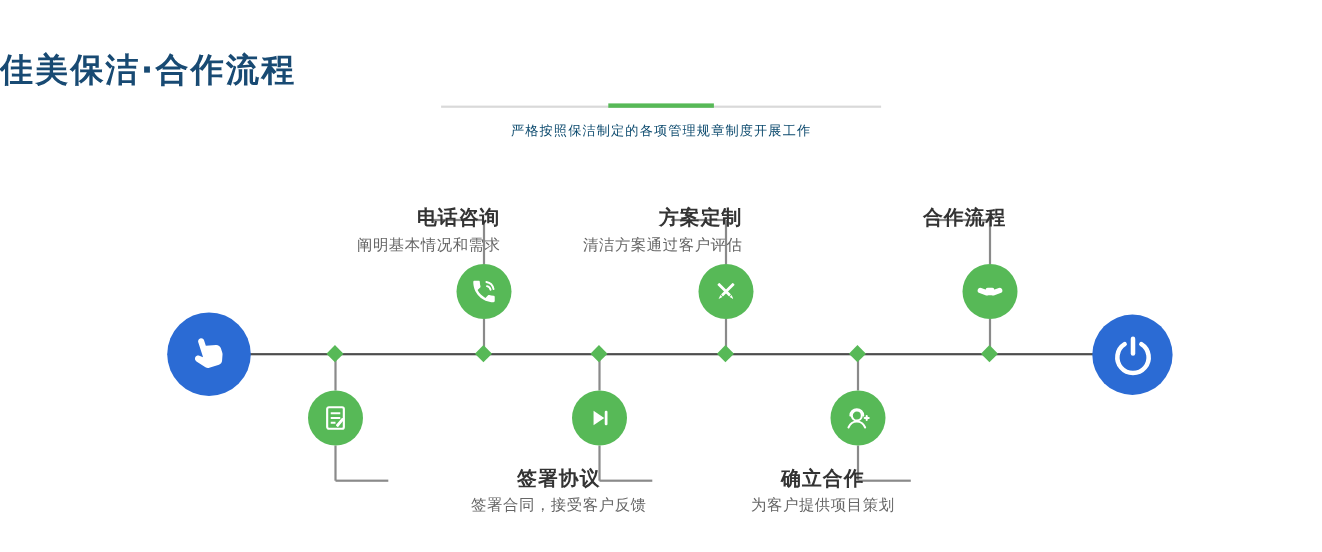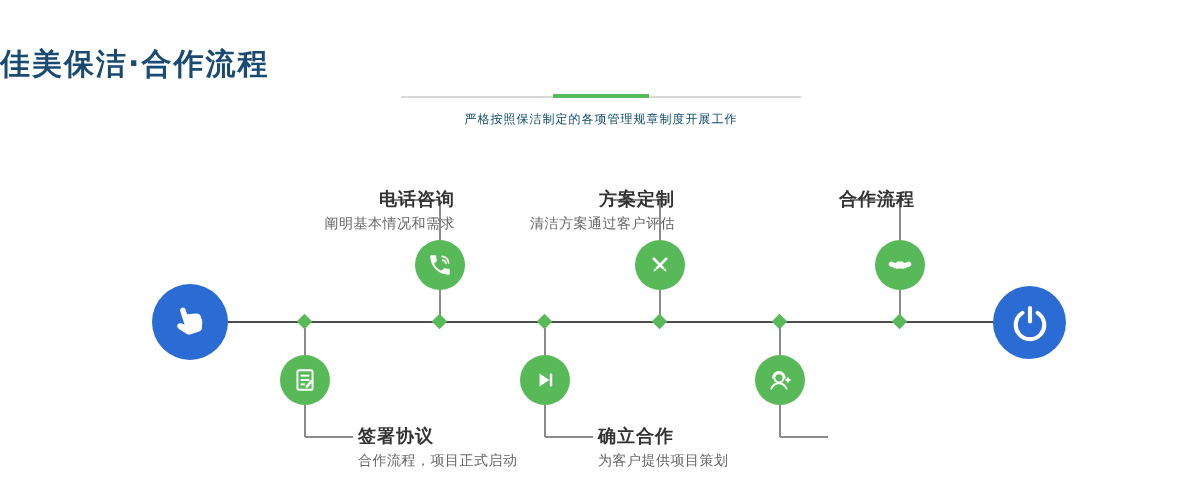--- a/index.html
+++ b/index.html
@@ -35,21 +35,21 @@
     background:#57b957; z-index:3;
     display:flex; align-items:center; justify-content:center;
   }
   .step-circle svg { width:26px; height:26px; display:block; }
   .big-circle svg { display:block; }
   
   .step-text { position:absolute; z-index:2; }
   .step-text .st-title { font-size:18px; font-weight:bold; color:#333333; letter-spacing:1px; line-height:24px; }
   .step-text .st-desc  { margin-top:3px; font-size:14px; color:#666666; letter-spacing:0.5px; line-height:18px; }
   .step-text.top { text-align:right; }
-  .step-text.bottom { text-align:left; }
+  .step-text.bottom { text-align:center; }
   .rot-hand { transform:rotate(-18deg); }
 </style>
 </head>
 <body>
 
 <div class="page">
 
   <div class="title">佳美保洁·合作流程</div>
   <div class="hr-gray" style="left:401px;top:96px;width:400px"></div>
   <div class="hr-green" style="left:553px;top:94px;width:96px"></div>
@@ -133,21 +133,21 @@
       <line x1="8" y1="8" x2="16" y2="8"></line>
       <line x1="8" y1="12" x2="16" y2="12"></line>
       <line x1="8" y1="16" x2="12" y2="16"></line>
       <rect x="14.6" y="11.5" width="2.4" height="8.5" rx="0.6" transform="rotate(40 15.8 15.7)" fill="#ffffff" stroke="none"></rect>
     </svg>
   </div>
   <div class="line-v" style="left:304px;top:405px;height:32px"></div>
   <div class="line-h" style="left:305px;top:436px;width:48px"></div>
   <div class="step-text bottom" style="left:358px;top:424px;width:300px">
     <div class="st-title">签署协议</div>
-    <div class="st-desc">合作流程，项目正式启动</div>
+    <div class="st-desc">签署合同，接受客户反馈</div>
   </div>
 
   <div class="line-v" style="left:544px;top:322px;height:33px"></div>
   <div class="step-circle" style="left:520px;top:355px">
     <svg viewBox="0 0 24 24" fill="#ffffff">
       <polygon points="7,6 16,12 7,18"></polygon>
       <rect x="16.4" y="6" width="2.3" height="12" rx="1"></rect>
     </svg>
   </div>
   <div class="line-v" style="left:544px;top:405px;height:32px"></div>

